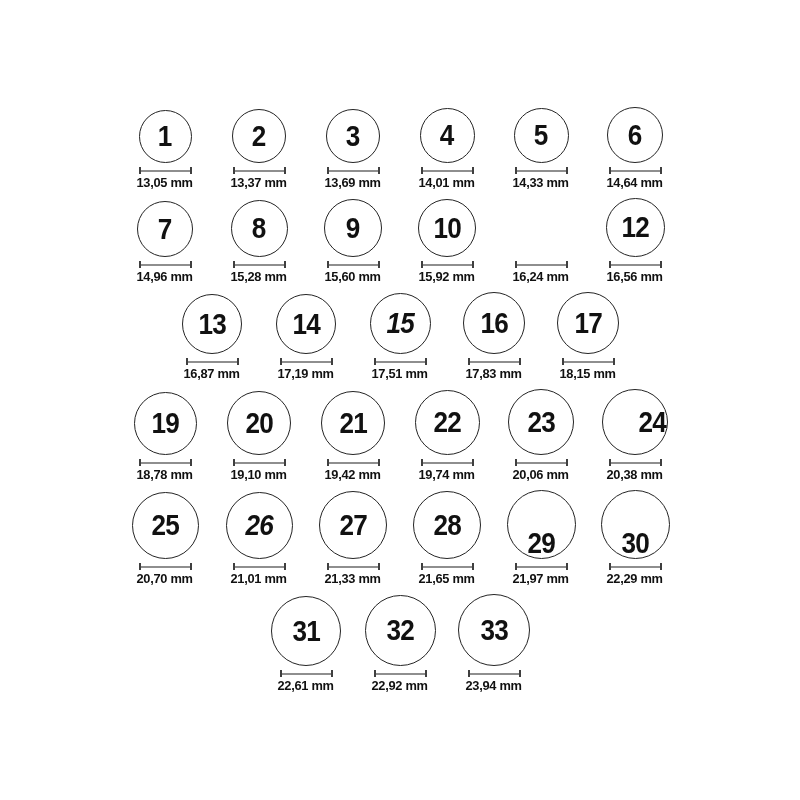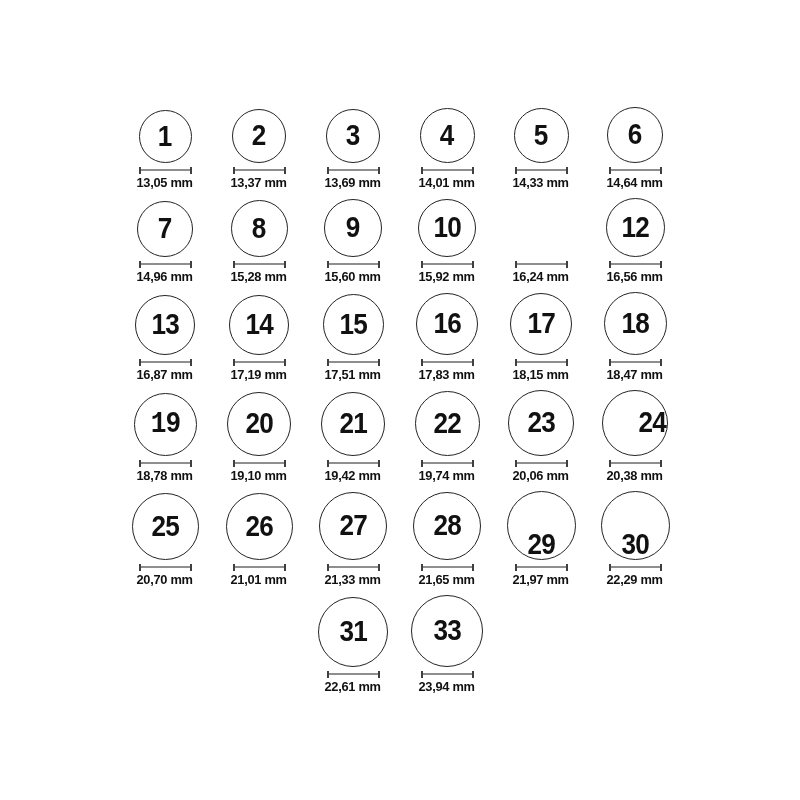--- a/index.html
+++ b/index.html
@@ -231,21 +231,21 @@
           <span class="num">14</span>
         </div>
         <div class="dim" style="width: 53px;">
           <span class="tick"></span>
           <span class="bar"></span>
           <span class="tick"></span>
         </div>
         <div class="mm-label">17,19 mm</div>
       </div>
       <div class="cell">
-        <div class="circle" style="width: 61px; height: 61px;">
+        <div class="circle" style="width: 61px; height: 61px; font-style: italic;">
           <span class="num">15</span>
         </div>
         <div class="dim" style="width: 53px;">
           <span class="tick"></span>
           <span class="bar"></span>
           <span class="tick"></span>
         </div>
         <div class="mm-label">17,51 mm</div>
       </div>
       <div class="cell">
@@ -263,35 +263,24 @@
         <div class="circle" style="width: 62px; height: 62px;">
           <span class="num">17</span>
         </div>
         <div class="dim" style="width: 53px;">
           <span class="tick"></span>
           <span class="bar"></span>
           <span class="tick"></span>
         </div>
         <div class="mm-label">18,15 mm</div>
       </div>
+    </div>
+    <div class="row">
       <div class="cell">
         <div class="circle" style="width: 63px; height: 63px;">
-          <span class="num">18</span>
-        </div>
-        <div class="dim" style="width: 53px;">
-          <span class="tick"></span>
-          <span class="bar"></span>
-          <span class="tick"></span>
-        </div>
-        <div class="mm-label">18,47 mm</div>
-      </div>
-    </div>
-    <div class="row">
-      <div class="cell">
-        <div class="circle" style="width: 63px; height: 63px; font-family: Liberation Mono, monospace;">
           <span class="num">19</span>
         </div>
         <div class="dim" style="width: 53px;">
           <span class="tick"></span>
           <span class="bar"></span>
           <span class="tick"></span>
         </div>
         <div class="mm-label">18,78 mm</div>
       </div>
       <div class="cell">
@@ -356,21 +345,21 @@
           <span class="num">25</span>
         </div>
         <div class="dim" style="width: 53px;">
           <span class="tick"></span>
           <span class="bar"></span>
           <span class="tick"></span>
         </div>
         <div class="mm-label">20,70 mm</div>
       </div>
       <div class="cell">
-        <div class="circle" style="width: 67px; height: 67px;">
+        <div class="circle" style="width: 67px; height: 67px; font-style: italic;">
           <span class="num">26</span>
         </div>
         <div class="dim" style="width: 53px;">
           <span class="tick"></span>
           <span class="bar"></span>
           <span class="tick"></span>
         </div>
         <div class="mm-label">21,01 mm</div>
       </div>
       <div class="cell">
@@ -422,20 +411,31 @@
       <div class="cell">
         <div class="circle" style="width: 70px; height: 70px;">
           <span class="num">31</span>
         </div>
         <div class="dim" style="width: 53px;">
           <span class="tick"></span>
           <span class="bar"></span>
           <span class="tick"></span>
         </div>
         <div class="mm-label">22,61 mm</div>
+      </div>
+      <div class="cell">
+        <div class="circle" style="width: 71px; height: 71px;">
+          <span class="num">32</span>
+        </div>
+        <div class="dim" style="width: 53px;">
+          <span class="tick"></span>
+          <span class="bar"></span>
+          <span class="tick"></span>
+        </div>
+        <div class="mm-label">22,92 mm</div>
       </div>
       <div class="cell">
         <div class="circle" style="width: 72px; height: 72px;">
           <span class="num">33</span>
         </div>
         <div class="dim" style="width: 53px;">
           <span class="tick"></span>
           <span class="bar"></span>
           <span class="tick"></span>
         </div>

